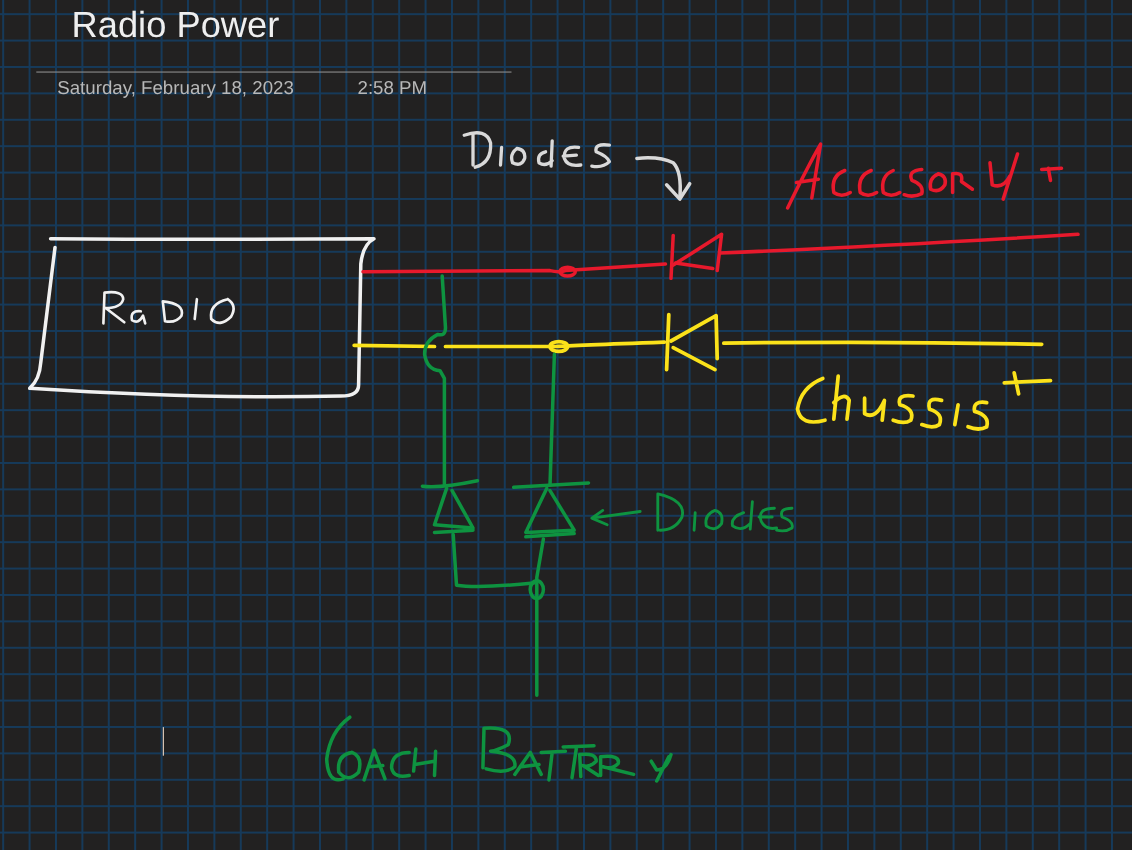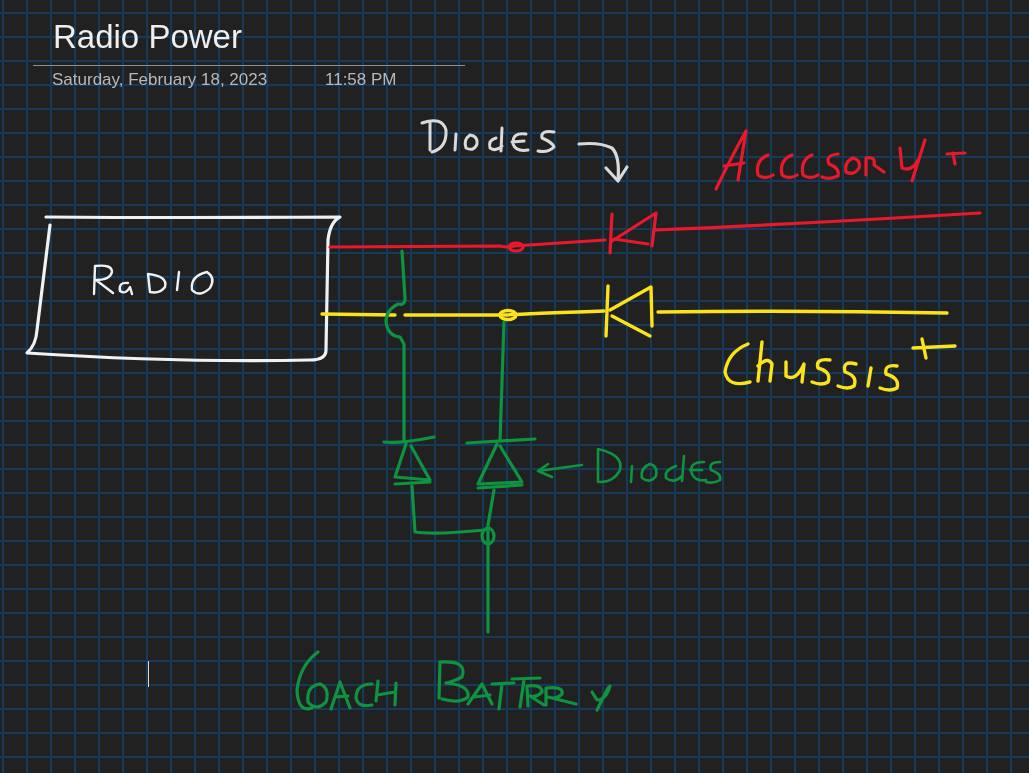--- a/index.html
+++ b/index.html
@@ -8,23 +8,23 @@
     background-color: #222121;
     background-image:
       linear-gradient(to right, #163a5a 0, #163a5a 2px, transparent 2px),
       linear-gradient(to bottom, #163a5a 0, #163a5a 2px, transparent 2px);
     background-size: 24px 24px, 24px 24px;
     background-position: 2px 0, 0 12px;
     font-family: "DejaVu Sans", sans-serif;
   }
   .page { position: absolute; inset: 0; }
   .title {
-    position: absolute; left: 53px; top: 18px;
+    position: absolute; left: 53px; top: 4px;
     font-family: "Liberation Sans", sans-serif;
-    font-size: 33px; color: #efefef; font-weight: 400; letter-spacing: 0px;
+    font-size: 33px; color: #efefef; font-weight: 400; letter-spacing: 0px; padding-left: 12px;
   }
   .divider {
     position: absolute; left: 33px; top: 65px; width: 432px; height: 1px;
     background: #8c8c8c;
   }
   .meta {
     position: absolute; top: 70px;
     font-family: "Liberation Sans", sans-serif;
     font-size: 17px; color: #b8b8b8;
   }
@@ -45,21 +45,21 @@
   .g { stroke: #0e9340; stroke-width: 3.2; }
 </style>
 </head>
 <body>
 
 <div class="page">
 
   <div class="title">Radio Power</div>
   <div class="divider"></div>
   <div class="meta date">Saturday, February 18, 2023</div>
-  <div class="meta time">11:58 PM</div>
+  <div class="meta time">2:58 PM</div>
 
   <svg class="ink" width="1029" height="773" viewBox="0 0 1029 773">
 
     <g>
       <path class="w" d="M46,217 Q180,218 340,217 Q330,222 328,240 L326,350 Q326,360 310,360 Q180,363 27,353 Q36,345 37,330 L50,225"></path>
       <title>Radio</title>
     </g>
     <g>
 
       <path class="w" style="stroke-width:2.4" d="M94,294 L95,266 Q112,264 112,272 Q110,280 96,280 L113,293"></path>

